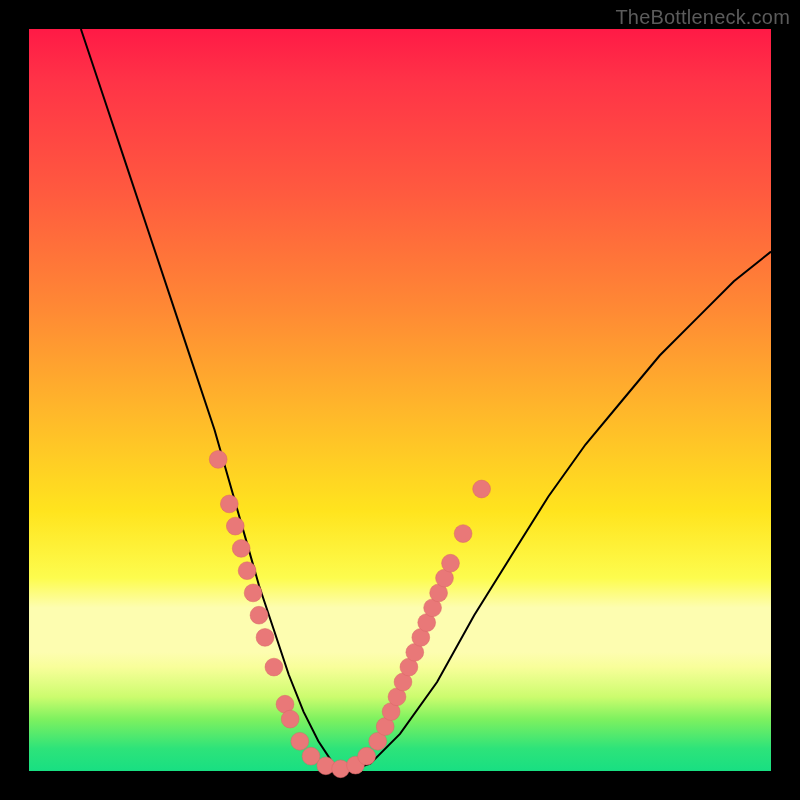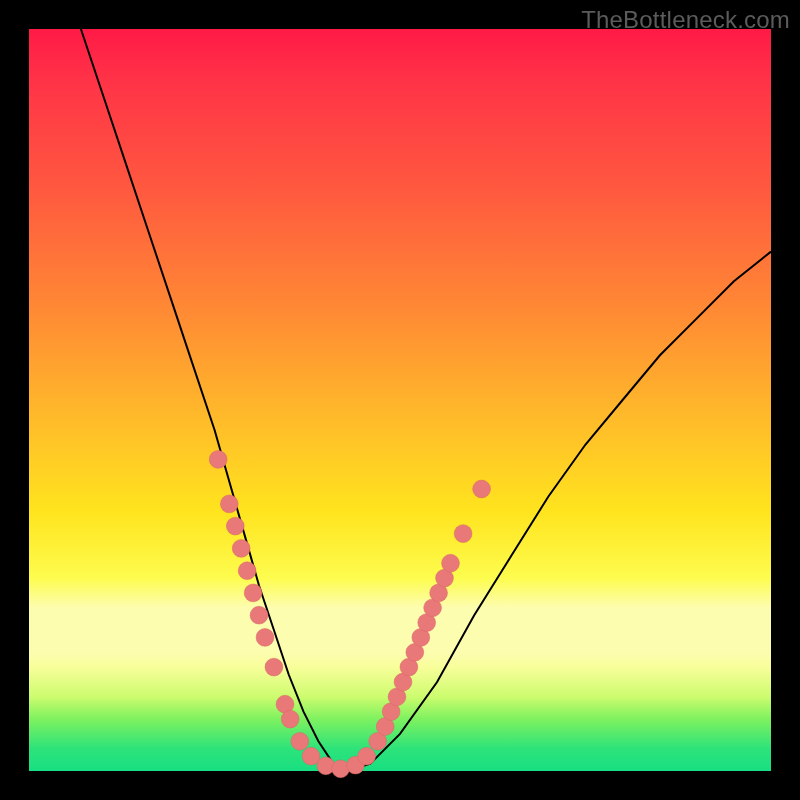--- a/index.html
+++ b/index.html
@@ -42,21 +42,21 @@
       #7ef15f 93%,
       #2de37a 97%,
       #18df82 100%
     );
   }
   .watermark {
     position: absolute;
     top: 6px;
     right: 10px;
     color: #5b5b5b;
-    font-size: 24px;
+    font-size: 20px;
     font-weight: 500;
     letter-spacing: 0.2px;
   }
   svg.curve {
     position: absolute;
     left: 0;
     top: 0;
     width: 742px;
     height: 742px;
     overflow: visible;

